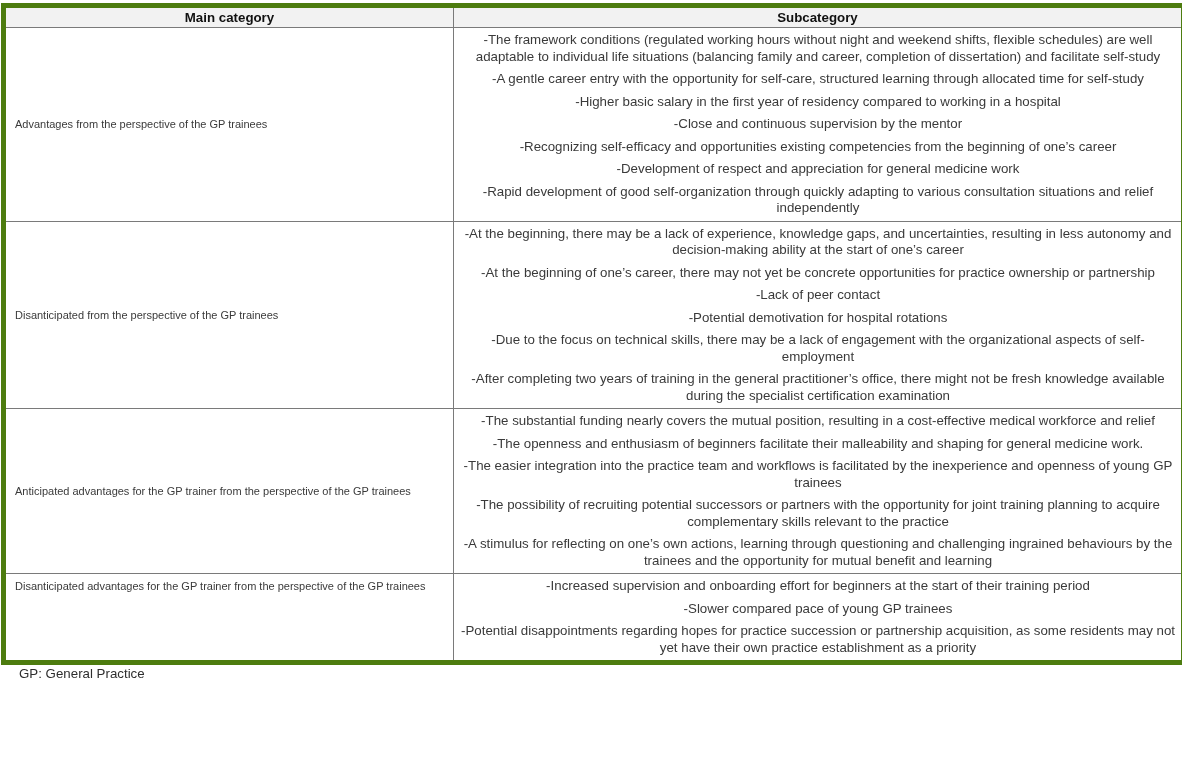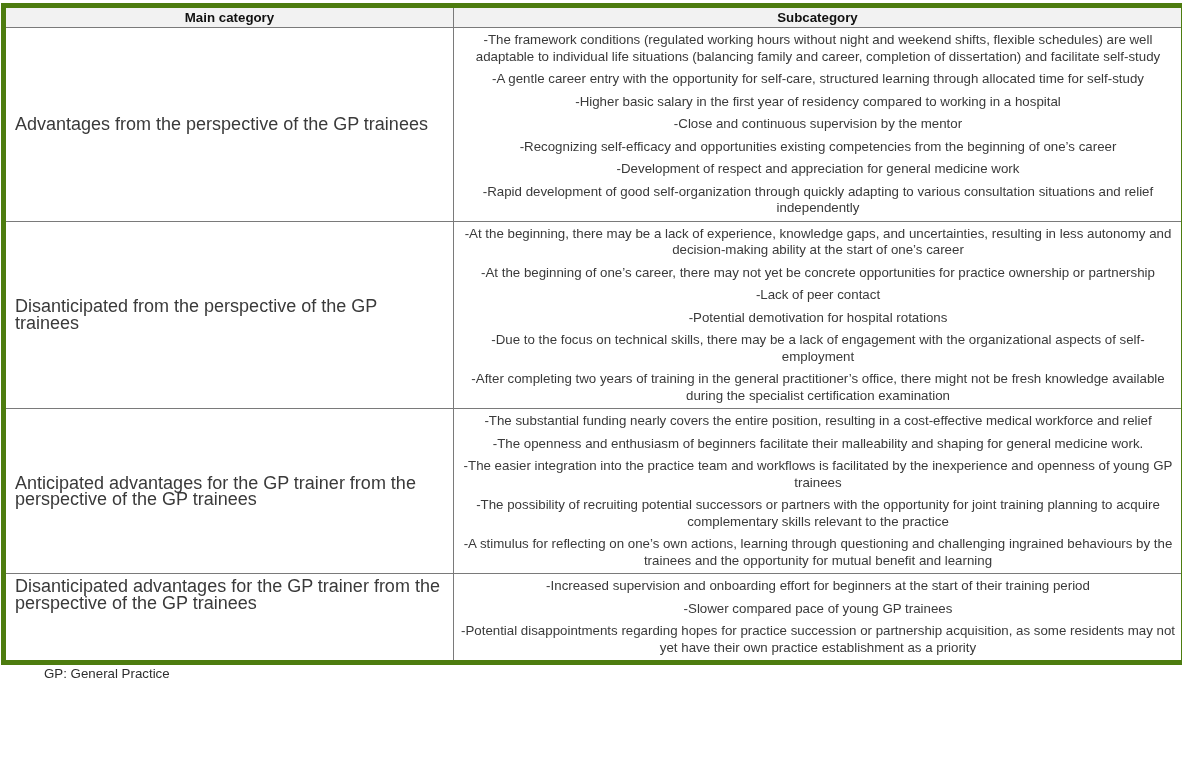--- a/index.html
+++ b/index.html
@@ -37,21 +37,21 @@
     font-weight: bold;
     color: #111111;
     text-align: center;
     padding: 1px 4px;
     height: 20px;
     line-height: 17px;
   }
   td.main-cell {
     vertical-align: middle;
     padding: 4px 8px 4px 9px;
-    font-size: 18px;
+    font-size: 11px;
     line-height: 16.5px;
     text-align: left;
   }
   tbody tr:last-child td.main-cell {
     vertical-align: top;
   }
   td.sub-cell {
     vertical-align: top;
     padding: 4px 6px 4px 7px;
     font-size: 13.3px;
@@ -61,22 +61,21 @@
   td.sub-cell p {
     margin: 0 0 6px 0;
   }
   td.sub-cell p:last-child {
     margin-bottom: 0;
   }
   .footnote {
     font-size: 13.3px;
     line-height: 16px;
     color: #2e2e2e;
-    padding: 1px 0 0 7px;
-    margin-left: 36px;
+    padding: 1px 0 0 18px;
   }
 </style>
 </head>
 <body>
 
 <div class="page">
   <table class="category-table">
     <colgroup>
       <col class="main-col">
       <col class="sub-col">
@@ -107,21 +106,21 @@
             <p>-At the beginning of one’s career, there may not yet be concrete opportunities for practice ownership or partnership</p>
             <p>-Lack of peer contact</p>
             <p>-Potential demotivation for hospital rotations</p>
             <p>-Due to the focus on technical skills, there may be a lack of engagement with the organizational aspects of self-employment</p>
             <p>-After completing two years of training in the general practitioner’s office, there might not be fresh knowledge available during the specialist certification examination</p>
           </td>
         </tr>
         <tr>
           <td class="main-cell">Anticipated advantages for the GP trainer from the perspective of the GP trainees</td>
           <td class="sub-cell">
-            <p>-The substantial funding nearly covers the entire position, resulting in a cost-effective medical workforce and relief</p>
+            <p>-The substantial funding nearly covers the mutual position, resulting in a cost-effective medical workforce and relief</p>
             <p>-The openness and enthusiasm of beginners facilitate their malleability and shaping for general medicine work.</p>
             <p>-The easier integration into the practice team and workflows is facilitated by the inexperience and openness of young GP trainees</p>
             <p>-The possibility of recruiting potential successors or partners with the opportunity for joint training planning to acquire complementary skills relevant to the practice</p>
             <p>-A stimulus for reflecting on one’s own actions, learning through questioning and challenging ingrained behaviours by the trainees and the opportunity for mutual benefit and learning</p>
           </td>
         </tr>
         <tr>
           <td class="main-cell">Disanticipated advantages for the GP trainer from the perspective of the GP trainees</td>
           <td class="sub-cell">
             <p>-Increased supervision and onboarding effort for beginners at the start of their training period</p>

